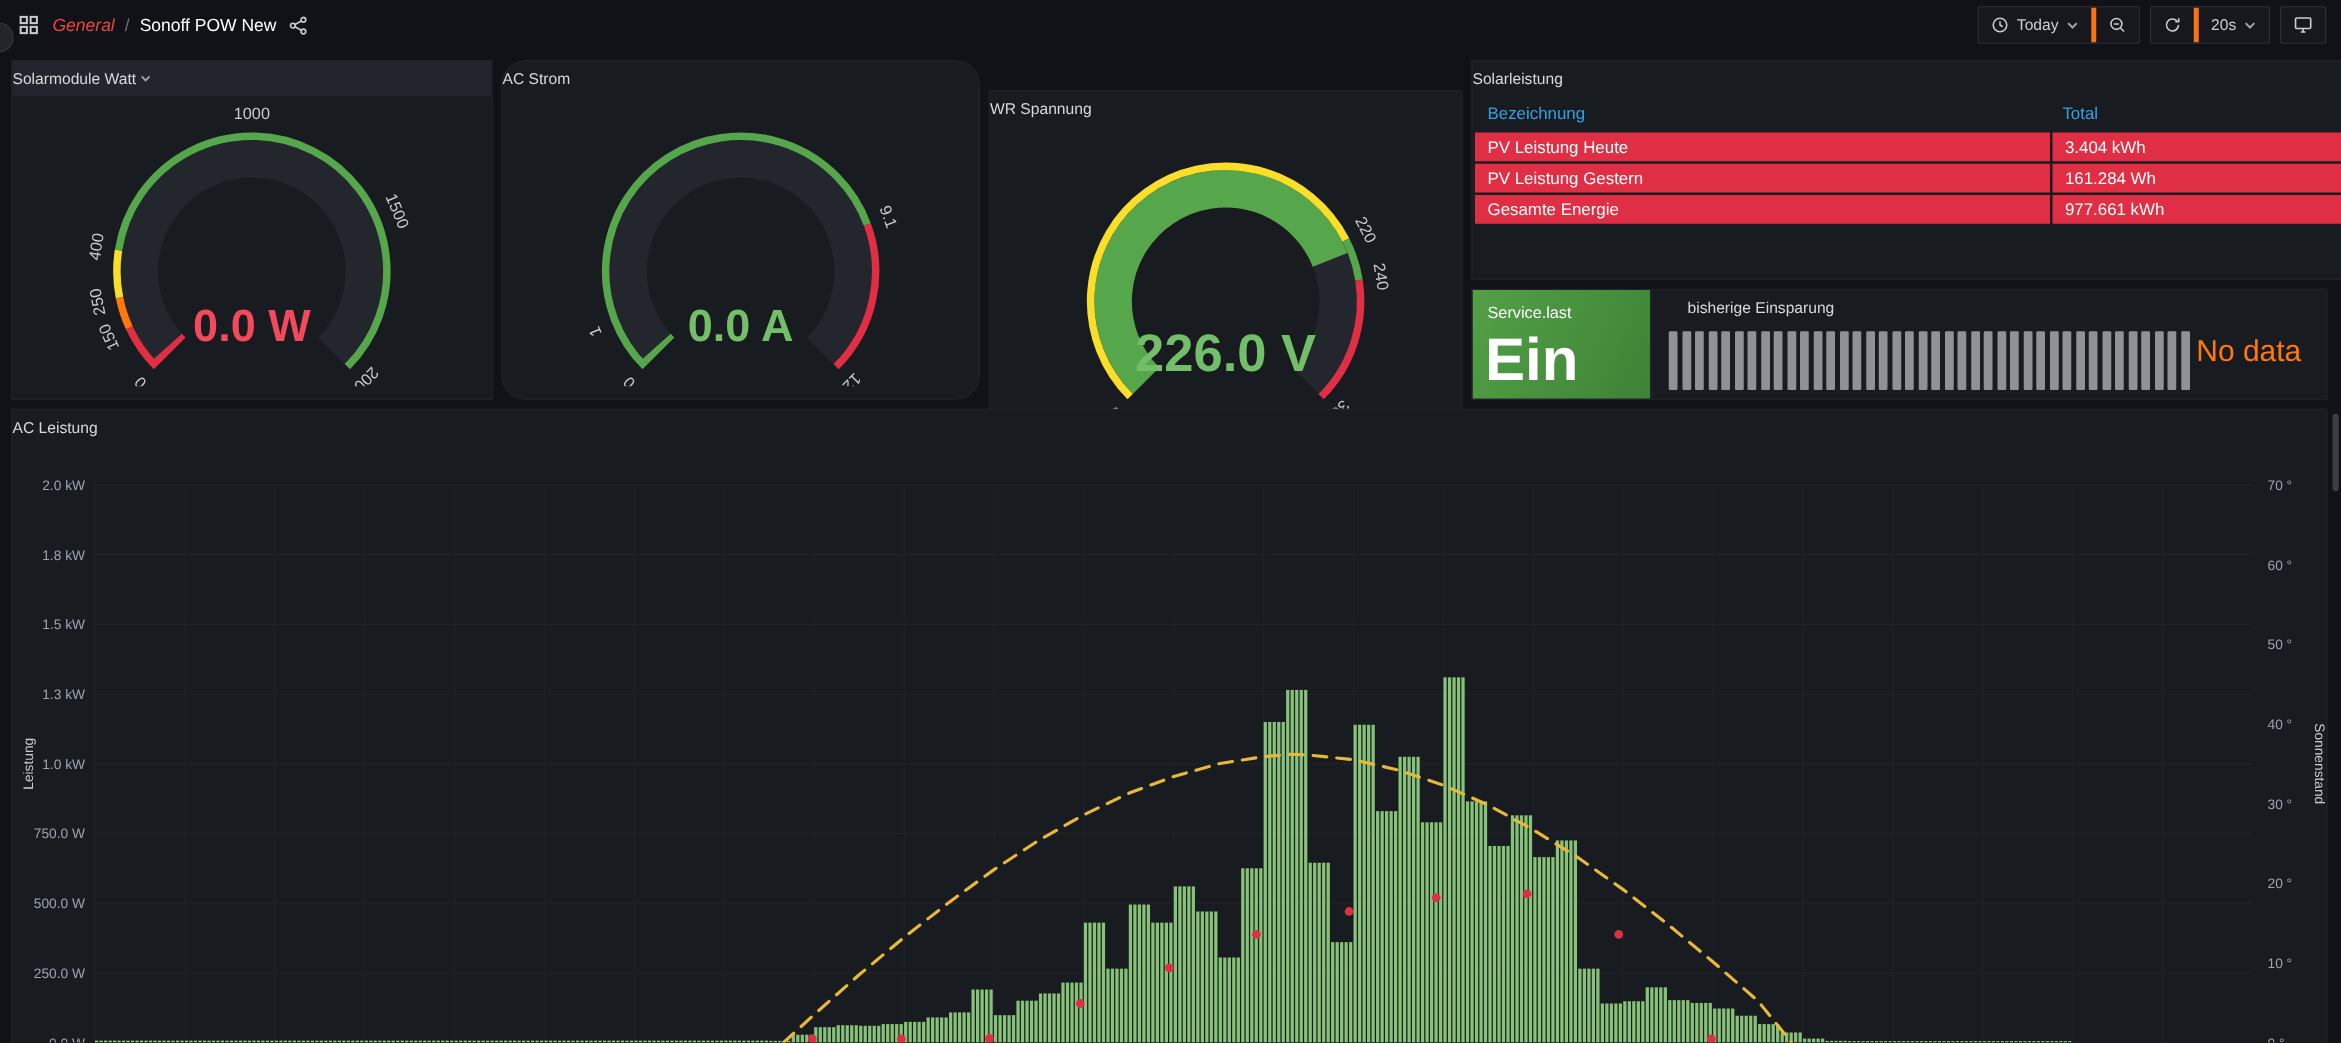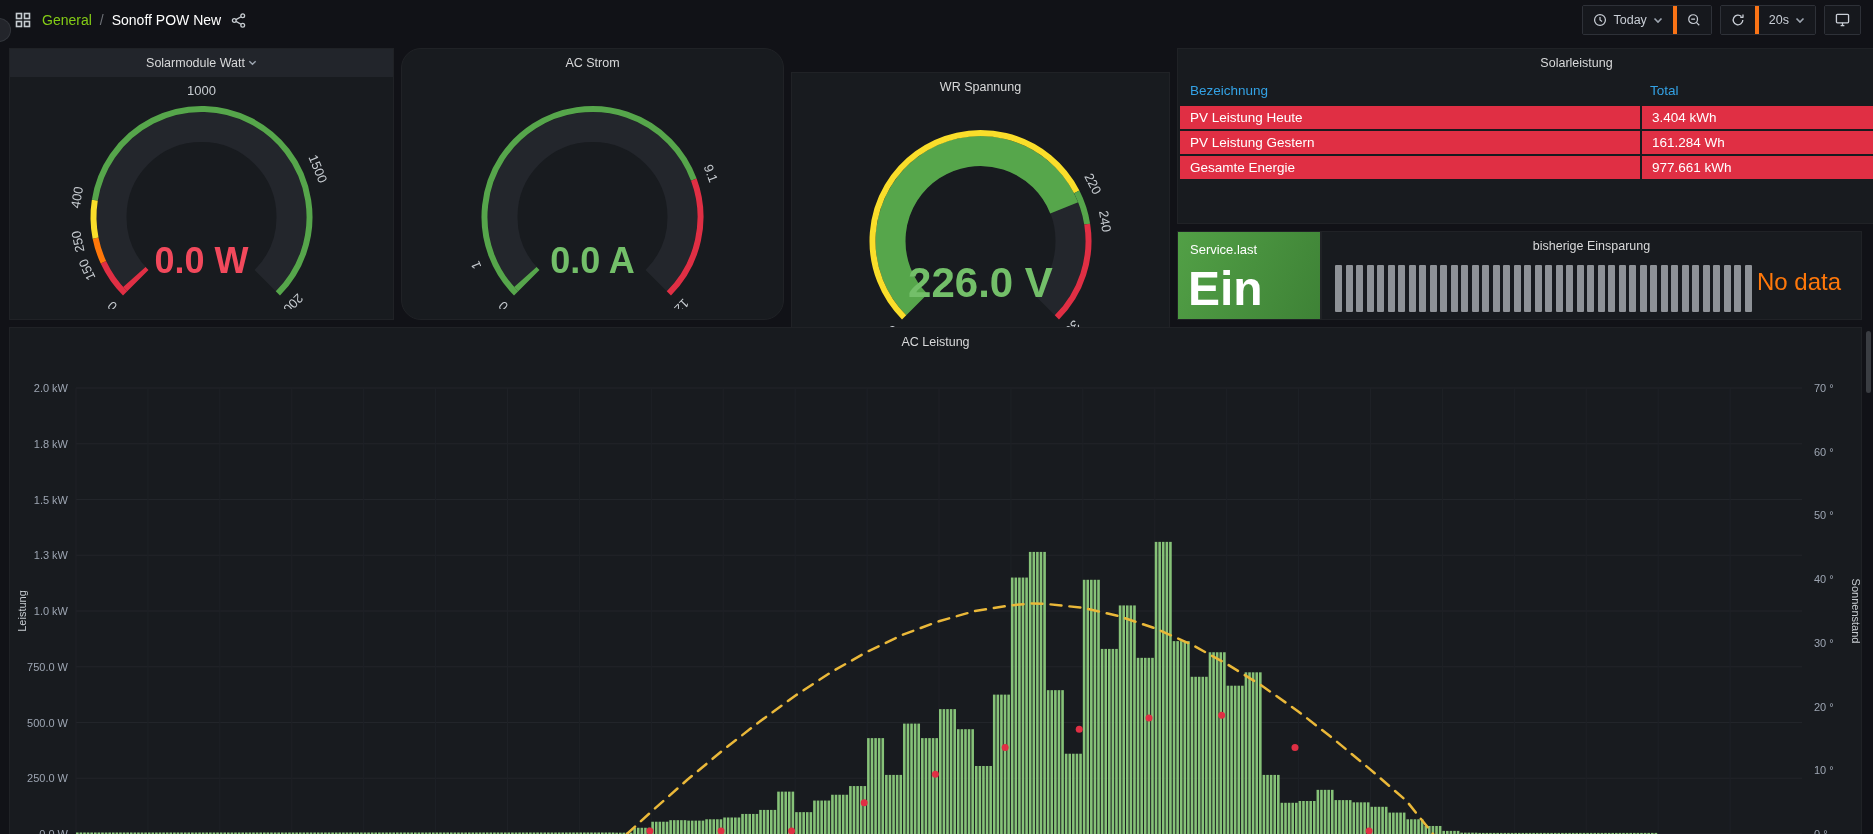--- a/index.html
+++ b/index.html
@@ -4,39 +4,39 @@
 <style>
   * { margin:0; padding:0; box-sizing:border-box; }
   html,body { width:1873px; height:834px; overflow:hidden; background:#111217;
     font-family:"Liberation Sans", sans-serif; color:#d8d9da; }
   .stage { position:relative; width:1873px; height:834px; }
 
   
   .nav { position:absolute; left:0; top:0; width:1873px; height:40px;
     display:flex; align-items:center; padding:0 12px; background:#111217; }
   .crumb { display:flex; align-items:center; gap:8px; font-size:14px; }
-  .crumb .sec { color:#84cc16; cursor:pointer; }
+  .crumb .sec { color:#ef4444; cursor:pointer;font-style:italic; }
   .crumb .sep { color:#6e7177; }
   .crumb .page { color:#ffffff; font-weight:500; }
   .icon-btn { display:inline-flex; align-items:center; justify-content:center;
     width:22px; height:22px; color:#9da5b0; cursor:pointer; }
   .nav-right { margin-left:auto; display:flex; align-items:center; gap:8px; }
   .btn-group { display:flex; border:1px solid #2e3138; border-radius:2px; overflow:hidden; }
   .tbtn { display:flex; align-items:center; gap:6px; padding:0 10px; height:28px;
     background:#16181d; color:#c9ced6; font-size:12.5px; font-weight:500; cursor:pointer;
     border-left:4px solid #f97316; }
   .tbtn:first-child { border-left:none; }
   .tbtn svg { display:block; }
   .notch { position:absolute; left:-2px; top:18px; width:13px; height:24px;
     background:#23252b; border:1px solid #33363c; border-left:none;
     border-radius:0 12px 12px 0; cursor:pointer; }
 
   
   .panel { position:absolute; background:#181b1f; border:1px solid #202226; }
-  .ptitle { height:28px; display:flex; align-items:center; justify-content:center;
+  .ptitle { height:28px; display:flex; align-items:center; 
     gap:3px; font-size:12.5px; font-weight:500; color:#d8d9da; cursor:pointer; }
   .ptitle.hover { background:#22252b; }
   .chev { color:#9da5b0; }
 
   
   .gauge-wrap { position:absolute; left:0; top:28px; right:0; bottom:0; }
   .gauge-wrap svg { display:block; margin:0 auto; }
 
   
   .tblhead { display:flex; padding:6px 2px 8px 2px; }
@@ -222,21 +222,21 @@
           <div class="tcell c2">977.661 kWh</div>
         </div>
       </div>
   </div>
 
   <div class="panel stat" style="left:1177px;top:231px;width:144px;height:89px;">
     <div class="slabel">Service.last</div>
     <div class="svalue">Ein</div>
   </div>
 
-  <div class="panel" style="left:1321px;top:231px;width:541px;height:89px;">
+  <div class="panel" style="left:1321px;top:231px;width:541px;height:89px;padding-left:28px;">
     <div class="ptitle">bisherige Einsparung</div>
     <div class="bg-cells" id="bg-cells">
         <div class="bg-cell"></div>
         <div class="bg-cell"></div>
         <div class="bg-cell"></div>
         <div class="bg-cell"></div>
         <div class="bg-cell"></div>
         <div class="bg-cell"></div>
         <div class="bg-cell"></div>
         <div class="bg-cell"></div>

